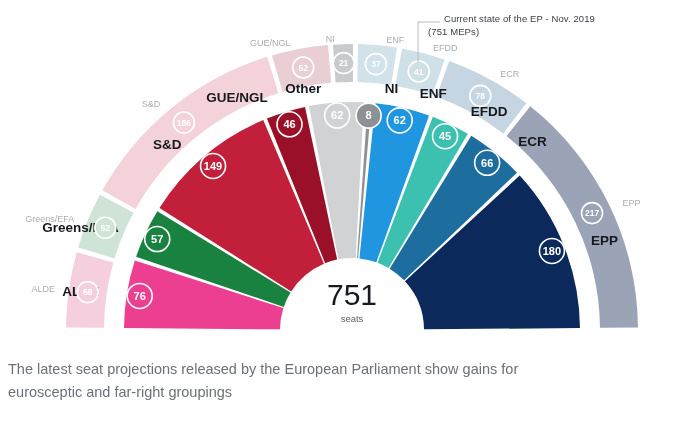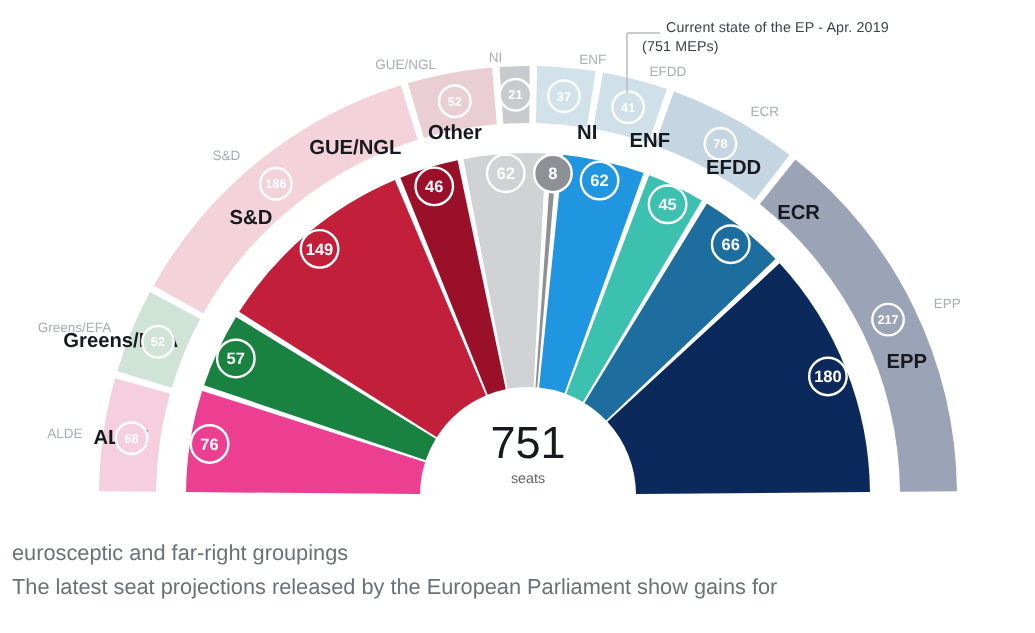--- a/index.html
+++ b/index.html
@@ -108,21 +108,21 @@
       <path d="M 418,22 L 440,22" stroke="#b7bbc1" stroke-width="1" fill="none"></path>
       <path d="M 418,22 L 418,62" stroke="#b7bbc1" stroke-width="1" fill="none"></path>
     </g>
 
     <g>
       <text class="center-num" x="352" y="305" text-anchor="middle">751</text>
       <text class="center-sub" x="352" y="322" text-anchor="middle">seats</text>
     </g>
   </svg>
 
-  <div class="ann-text" style="left:444px;top:13px;">Current state of the EP - Apr. 2019</div>
+  <div class="ann-text" style="left:444px;top:13px;">Current state of the EP - Nov. 2019</div>
   <div class="ann-text" style="left:428px;top:26px;">(751 MEPs)</div>
 
   <div class="caption">
+    <div>The latest seat projections released by the European Parliament show gains for</div>
     <div>eurosceptic and far-right groupings</div>
-    <div>The latest seat projections released by the European Parliament show gains for</div>
   </div>
 
 </div>
 
 </body></html>

